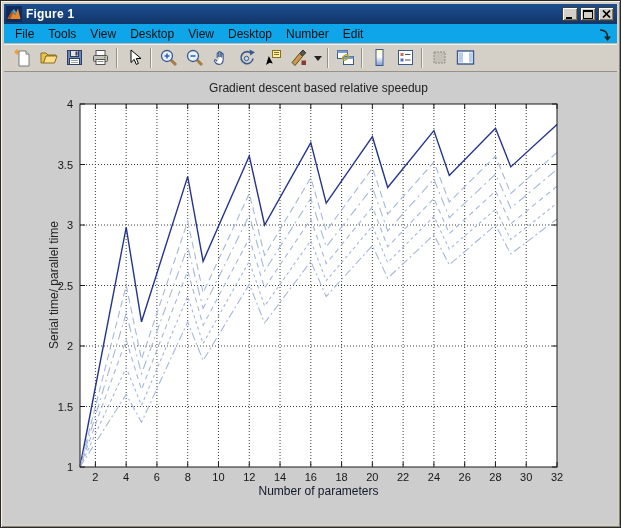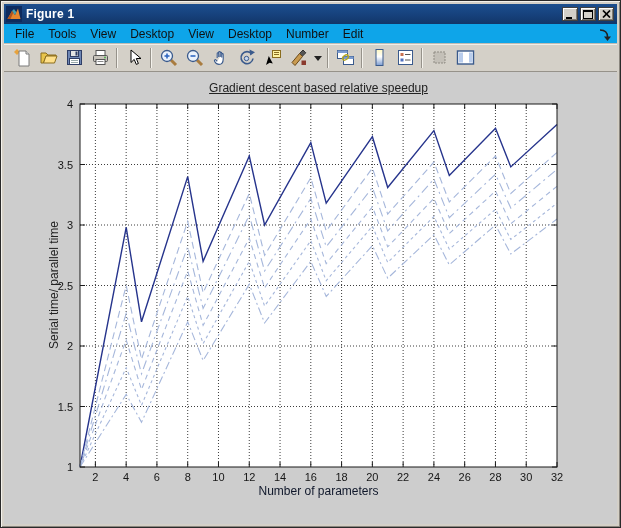--- a/index.html
+++ b/index.html
@@ -33,21 +33,21 @@
     display:flex; align-items:center; justify-content:center; padding:0; }
   .tb.narrow { width:13px; }
   .tb svg { display:block; }
   .tb-sep { width:2px; height:20px; margin:0 3px;
     border-left:1px solid #96928a; border-right:1px solid #f4f2ec; }
   
   .canvas { position:relative; height:452px; background:#CDCDCD; }
   #plot { position:absolute; left:0; top:0; }
   #plot text { font-family:"Liberation Sans", sans-serif; font-size:11px; fill:#161616; }
   .chart-title { position:absolute; left:76px; top:9px; width:477px; text-align:center;
-    font-size:12px; color:#222;text-decoration:underline; }
+    font-size:12px; color:#222; }
   .xlabel { position:absolute; left:76px; top:412px; width:477px; text-align:center;
     font-size:12px; color:#0f172a; }
   .ylabel { position:absolute; left:50px; top:213px; transform:translate(-50%,-50%) rotate(-90deg);
     transform-origin:center; white-space:nowrap; font-size:12px; color:#222; }
 </style>
 </head>
 <body>
 
 <div class="window">
 

